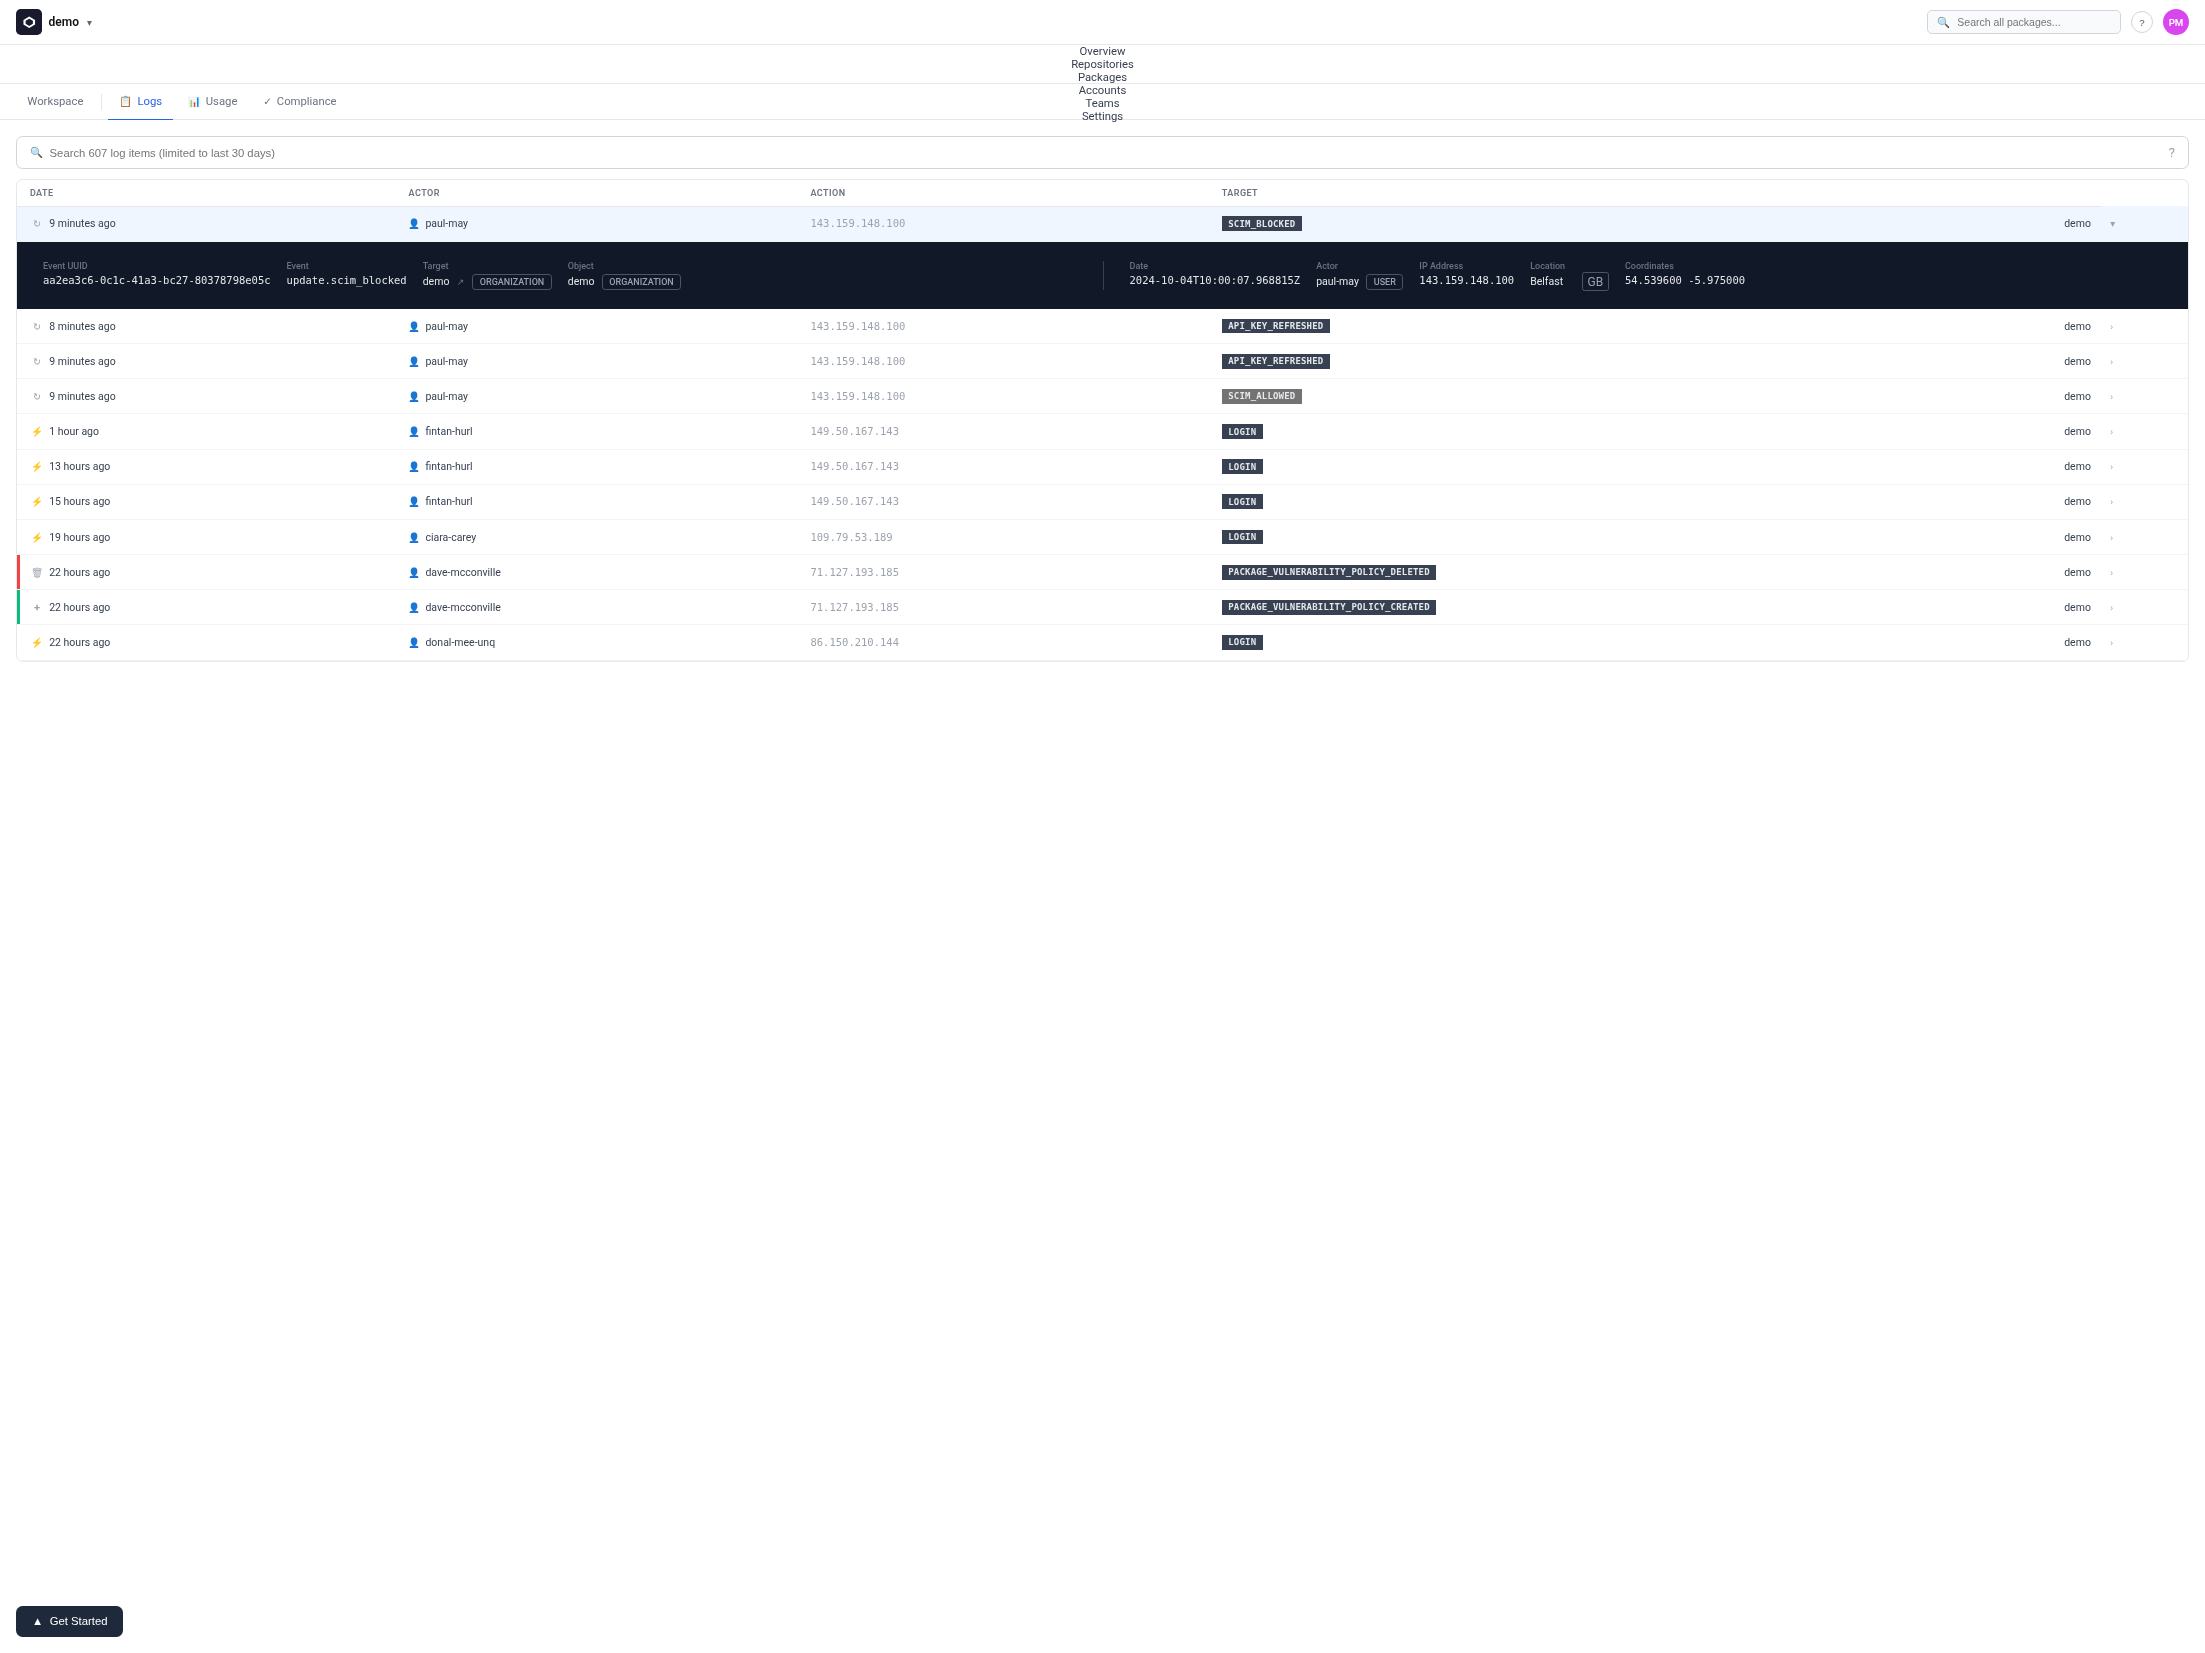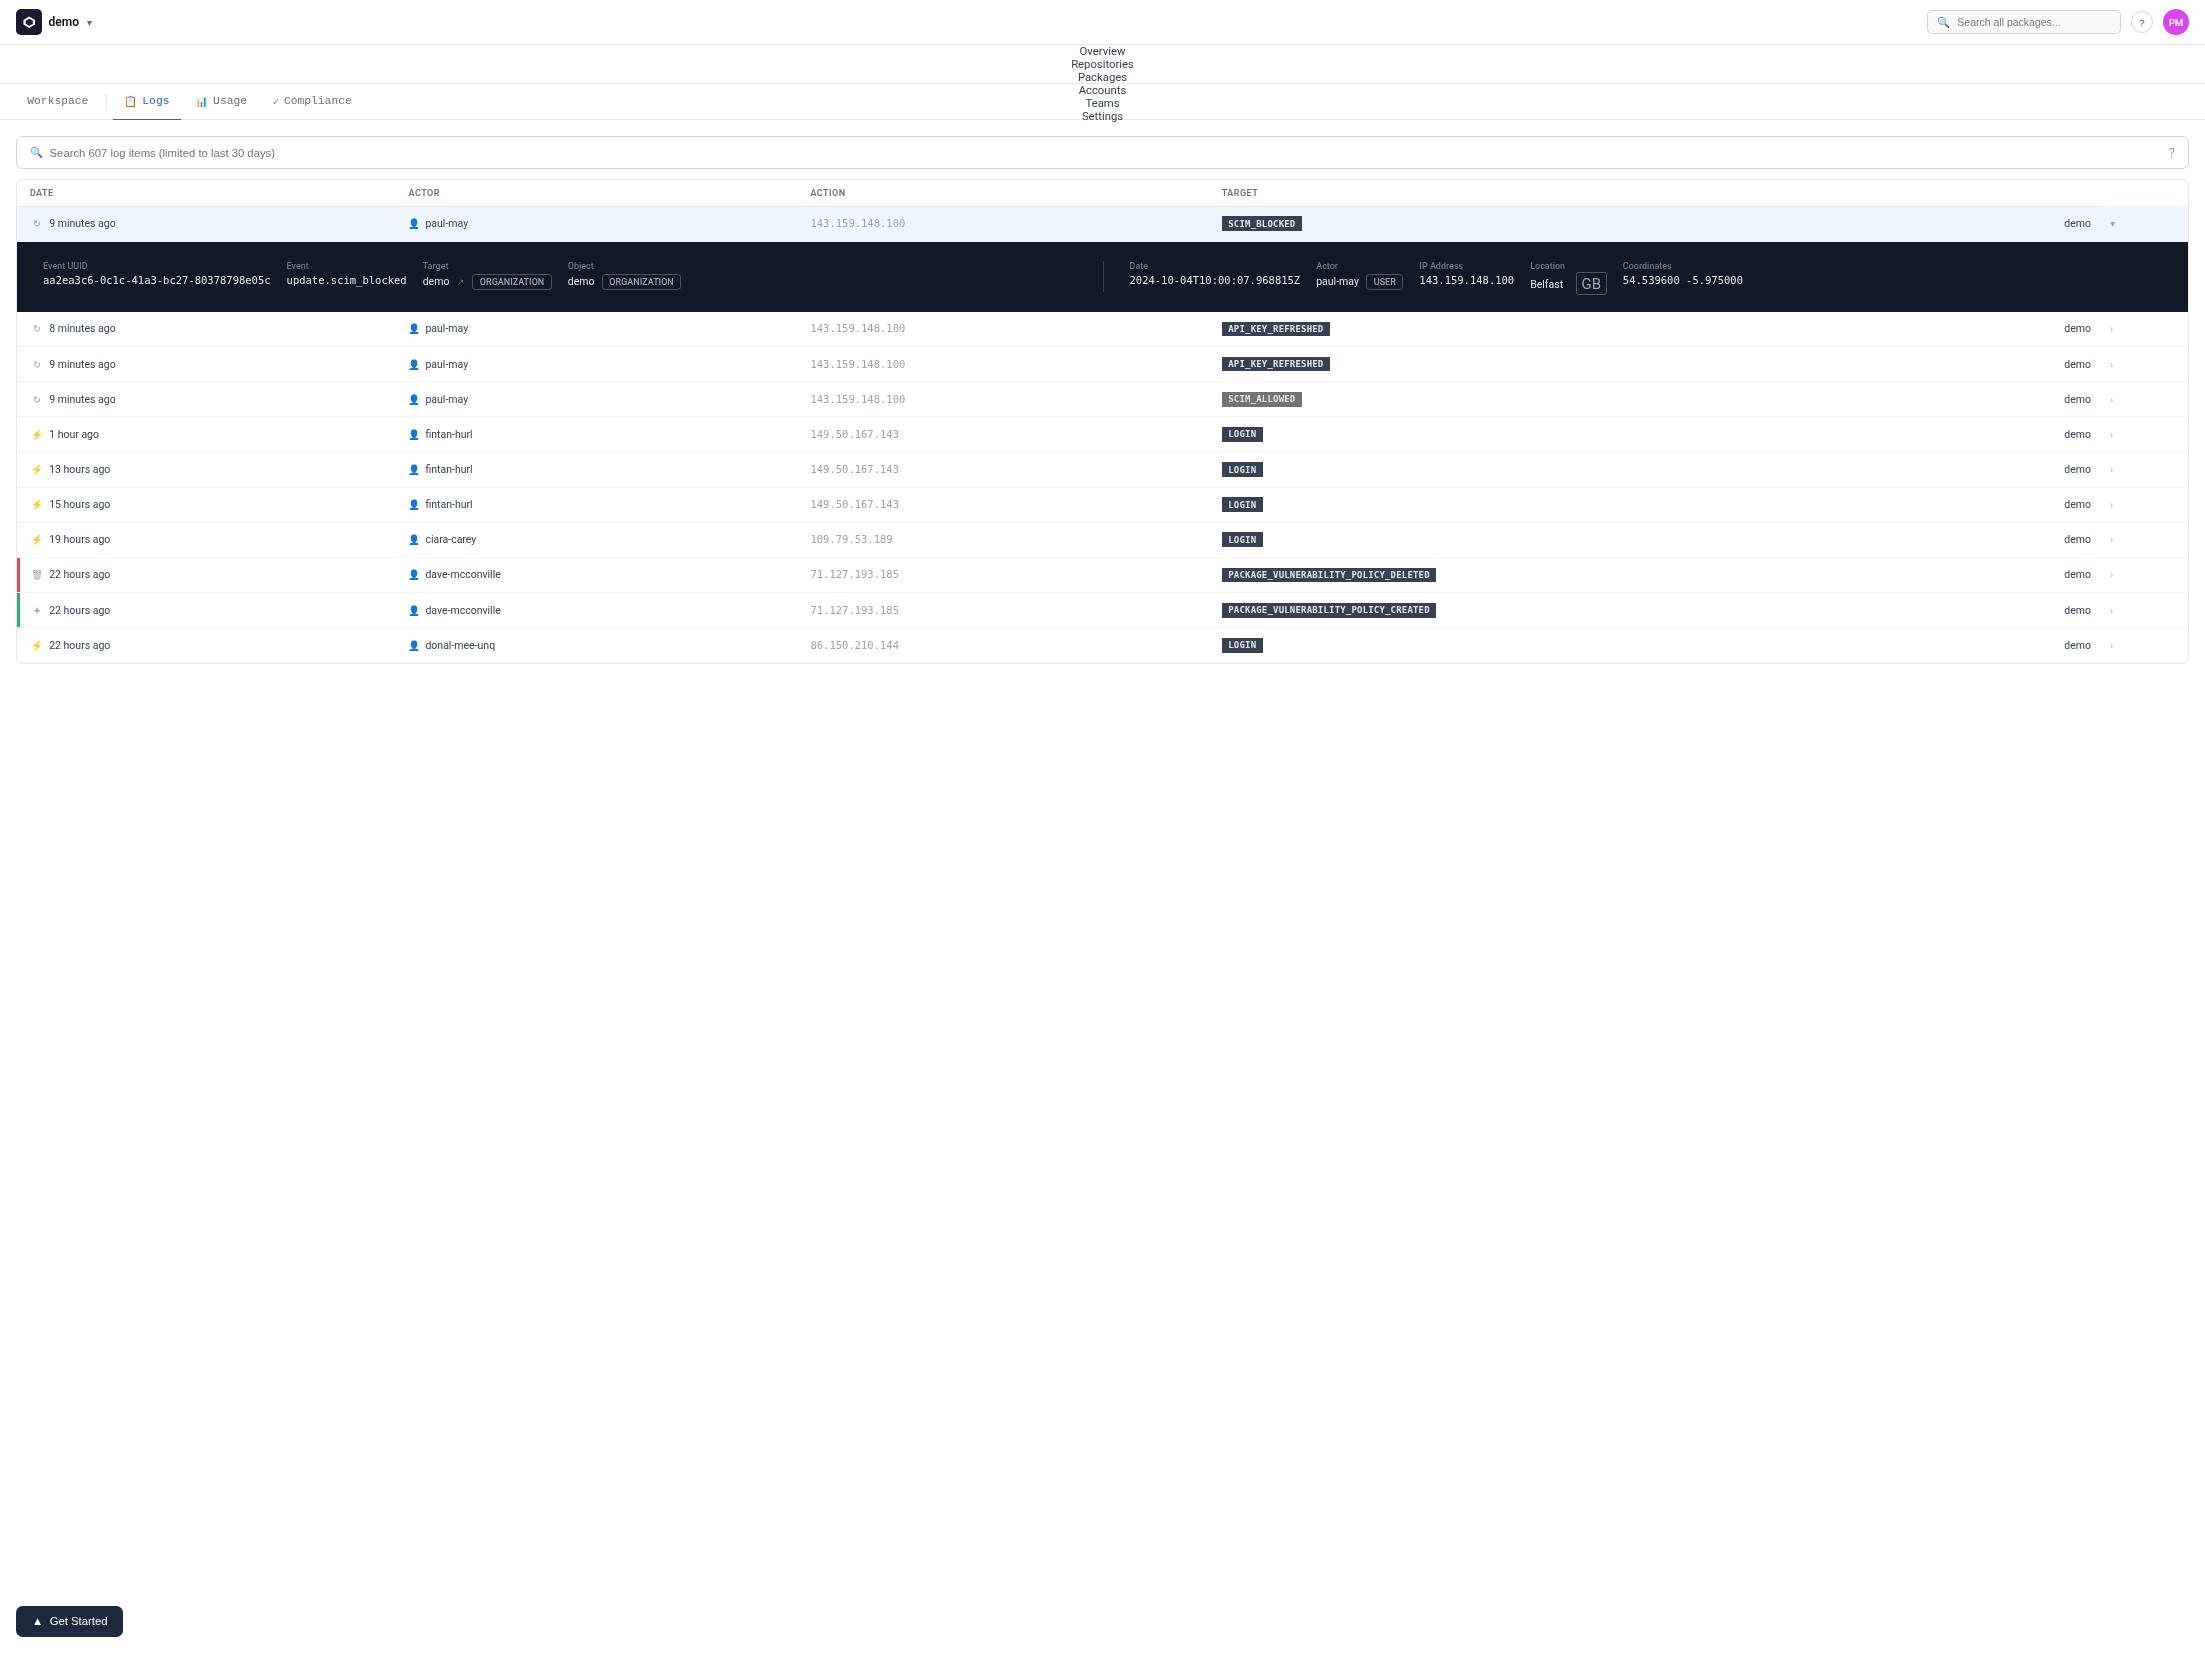--- a/index.html
+++ b/index.html
@@ -38,21 +38,21 @@
       flex-direction: column;
     }
     .nav-item {
       padding: 0 11.3px; height: 39px; display: flex; align-items: center;
       font-size: 11.3px; color: #374151; cursor: pointer; text-decoration: none;
     }
 
     
     .secondary-nav {
       display: flex; align-items: center; padding: 0 16px; height: 36px;
-      border-bottom: 0.8px solid #e5e7eb; gap: 3.2px; font-family: Liberation Mono, monospace;
+      border-bottom: 0.8px solid #e5e7eb; gap: 3.2px;
     }
     .sec-nav-item {
       padding: 0 11.3px; height: 36px; display: flex; align-items: center; gap: 4.8px;
       font-size: 11.3px; color: #6b7280; cursor: pointer; border-bottom: 1.6px solid transparent; margin-bottom: -0.8px;
     }
     .sec-nav-item.active { color: #2563eb; border-bottom-color: #2563eb; }
     .sec-nav-separator { width: 0.8px; height: 16px; background: #e5e7eb; margin: 0 3.2px; }
 
     
     .content { padding: 16px; }
@@ -108,21 +108,21 @@
     .detail-field { display: flex; flex-direction: column; gap: 3.2px; }
     .detail-label { font-size: 9px; color: #6b7280; font-weight: 500; text-transform: none; }
     .detail-value { font-size: 10.5px; color: #e5e7eb; font-family: monospace; }
     .detail-value.normal { font-family: inherit; }
 
     .tag-pill {
       display: inline-flex; align-items: center;
       padding: 1.6px 6.5px; border-radius: 3.2px; font-size: 9px; font-weight: 500;
       border: 0.8px solid #4b5563; color: #9ca3af; margin-left: 4.8px;
     }
-    .tag-gb { border: 0.8px solid #4b5563; color: #9ca3af; margin-left: 10px; padding: 1.6px 4.8px; font-size: 15px; border-radius: 2.4px; }
+    .tag-gb { border: 0.8px solid #4b5563; color: #9ca3af; margin-left: 16px; padding: 1.6px 4.8px; font-size: 12px; border-radius: 2.4px; }
 
     
     .selected-row td { background: #eff6ff !important; }
     .selected-row .expand-chevron { transform: rotate(90deg); }
 
     
     .table-container {
       border: 0.8px solid #e5e7eb; border-radius: 6.5px; overflow: hidden;
       margin-top: 9.7px;
     }

